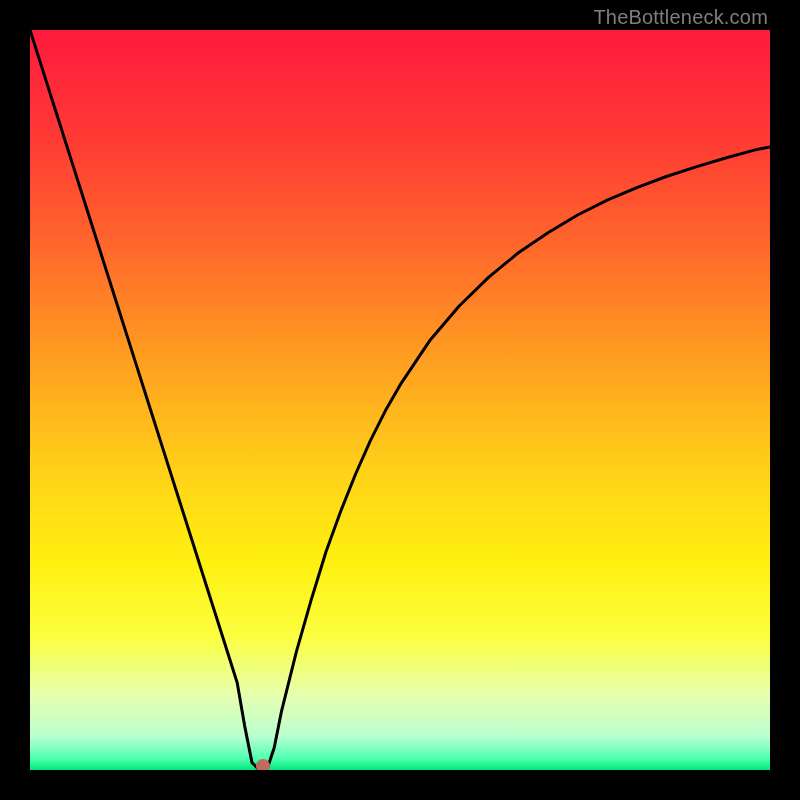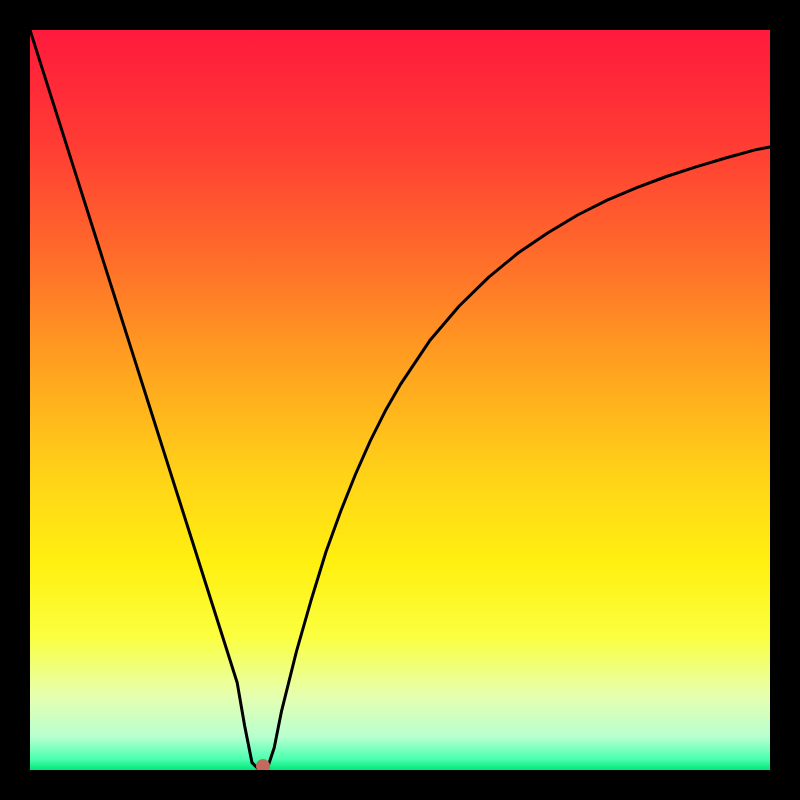--- a/index.html
+++ b/index.html
@@ -54,20 +54,21 @@
     height: 14px;
     border-radius: 50%;
     transform: translate(-50%, -50%);
   }
 </style>
 </head>
 <body>
 
 <div class="chart-outer">
 
+  <div class="watermark">TheBottleneck.com</div>
 
   <div class="plot-area">
     <svg class="gradient-bg" viewBox="0 0 740 740" preserveAspectRatio="none">
       <defs>
         <linearGradient id="grad" x1="0" y1="0" x2="0" y2="1">
             <stop offset="0%" stop-color="#ff1a3d"></stop>
             <stop offset="15%" stop-color="#ff3b34"></stop>
             <stop offset="30%" stop-color="#ff6a2b"></stop>
             <stop offset="45%" stop-color="#ffa020"></stop>
             <stop offset="60%" stop-color="#ffd218"></stop>

